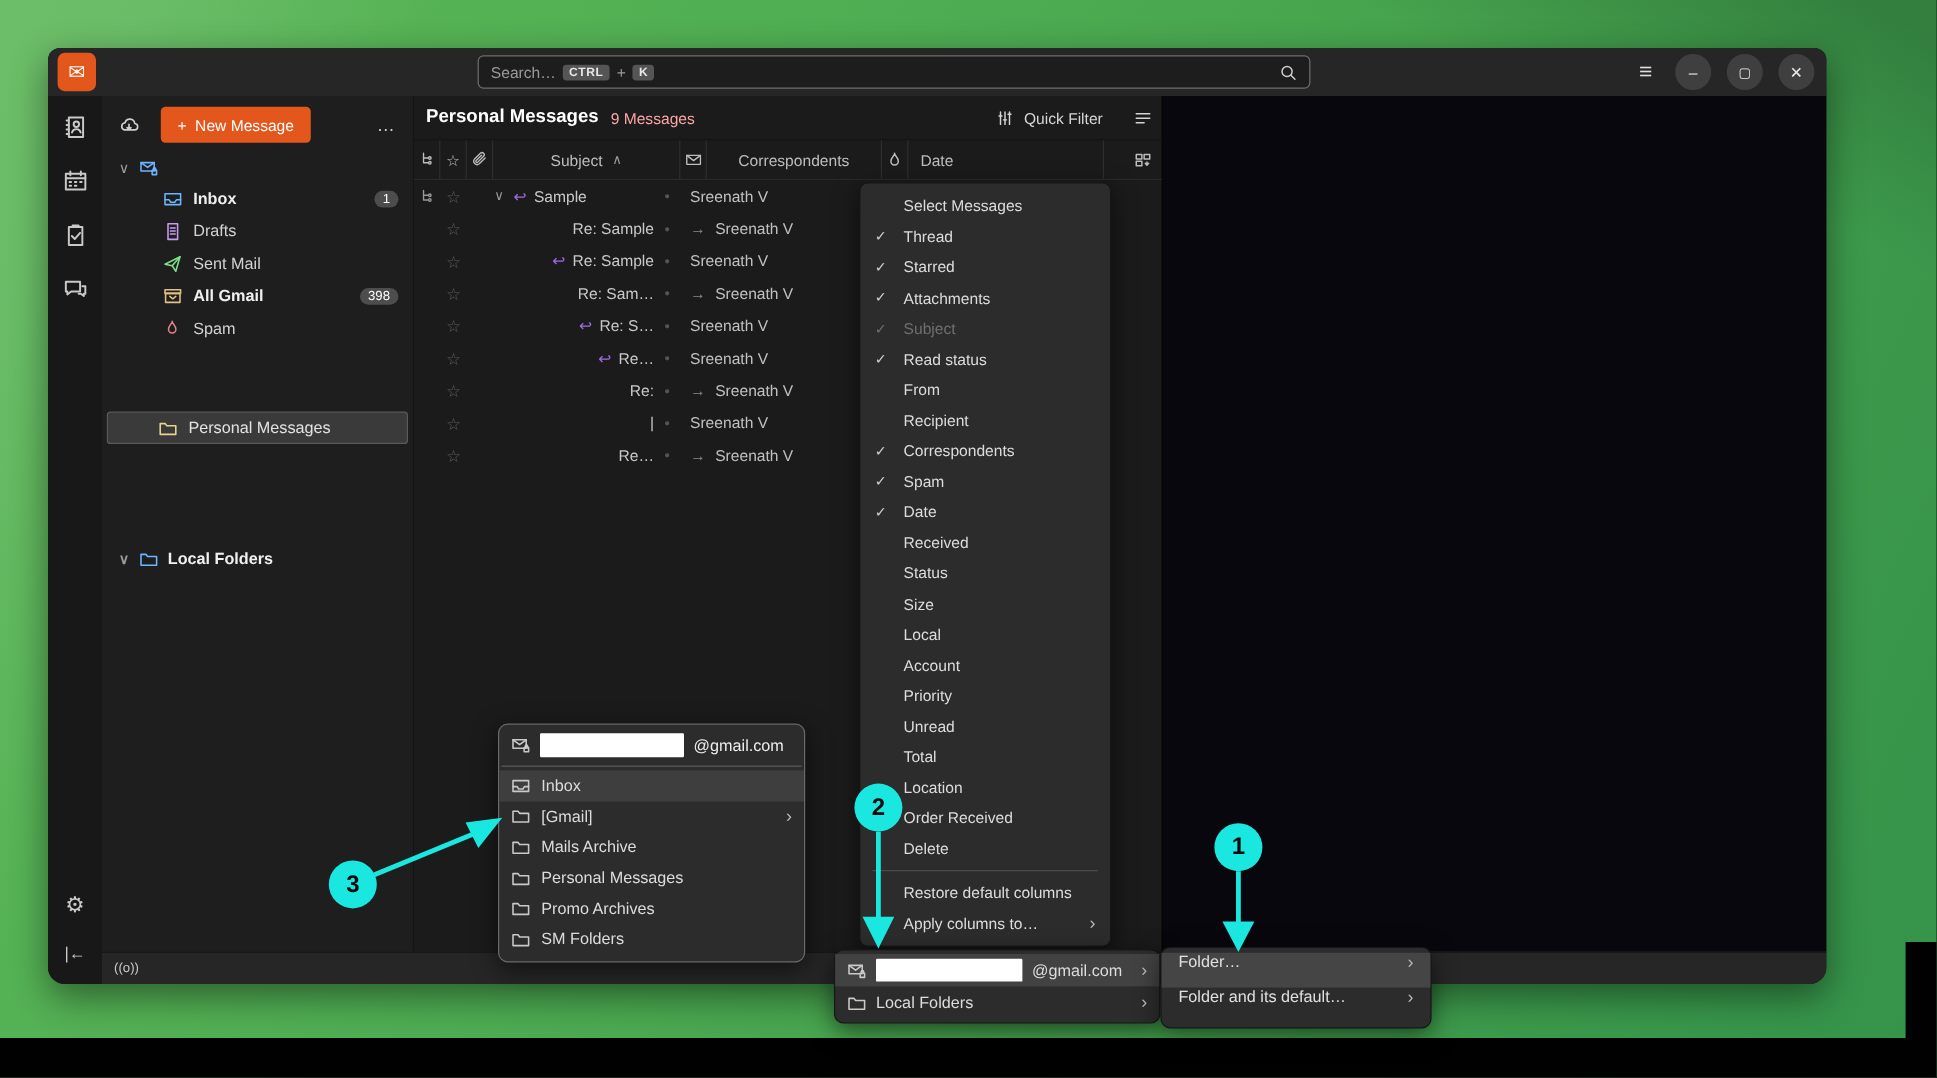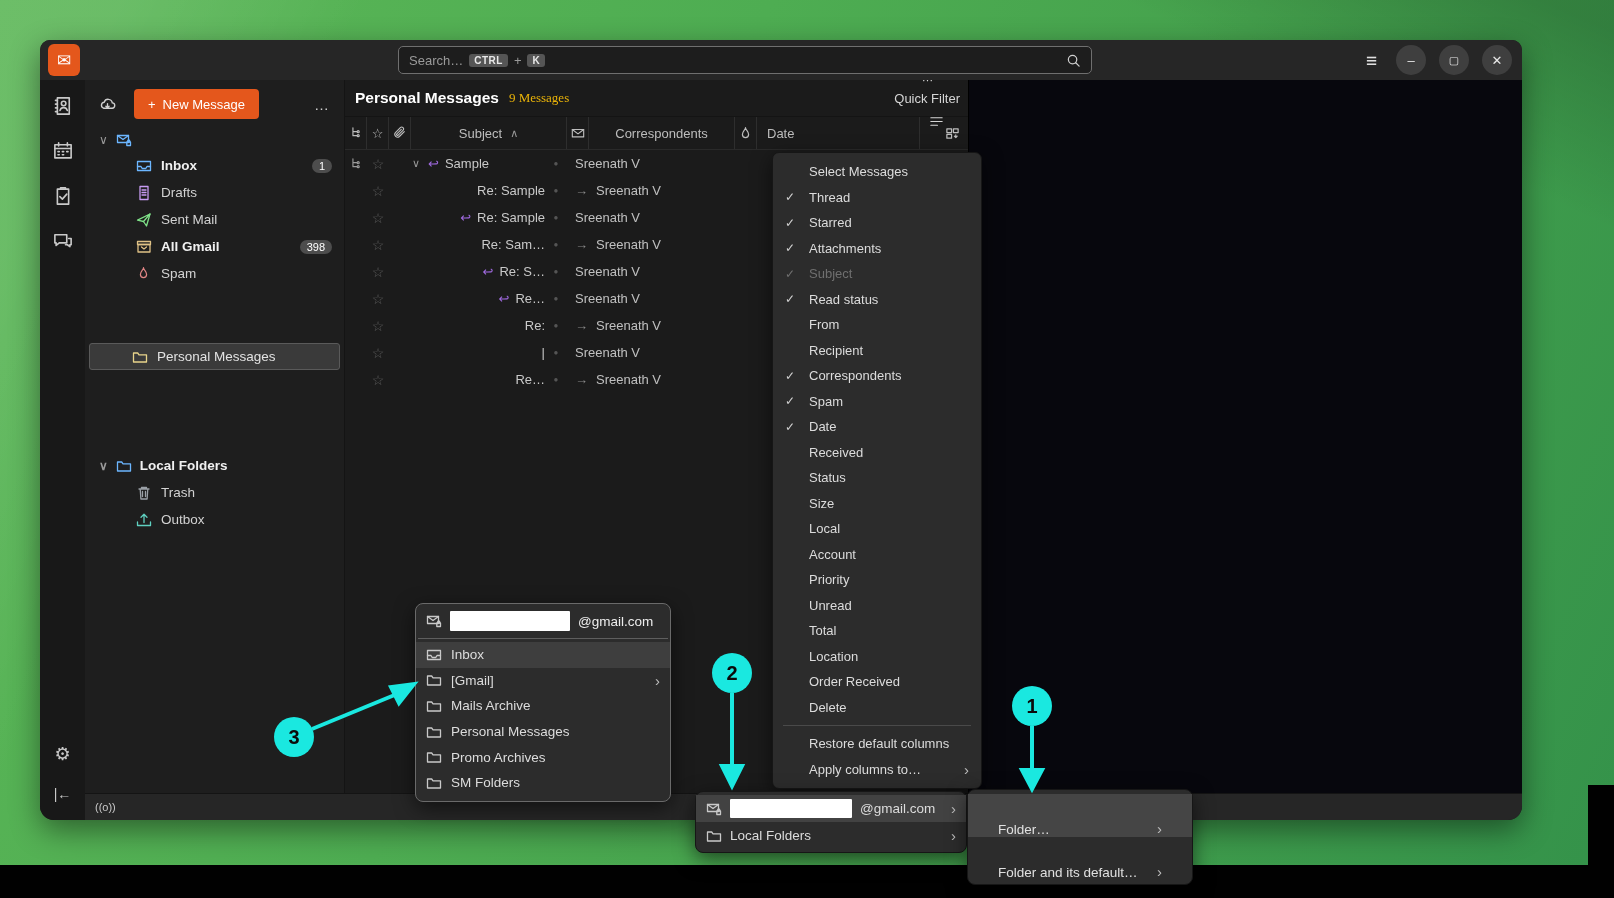--- a/index.html
+++ b/index.html
@@ -53,22 +53,22 @@
   .fbadge{margin-left:auto;margin-right:12px;background:#4d4d4d;color:#fff;font-size:11px;border-radius:9px;padding:1px 7px;}
   .sel-folder{margin:56px 4px 0 4px;height:27px;background:#3a3a3a;border:1px solid #5a5a5a;border-radius:3px;
     display:flex;align-items:center;gap:9px;padding-left:42px;color:#e2e2e2;font-size:13.5px;box-sizing:border-box;}
   .lf-header{margin-top:82px;display:flex;align-items:center;height:27px;padding-left:14px;gap:8px;color:#f0f0f0;font-size:13.5px;font-weight:bold;}
   .lf-chev{color:#9a9a9a;font-size:12px;}
 
   
   .list-pane{width:623px;background:#1b1b1b;display:flex;flex-direction:column;border-right:1px solid #000;}
   .lp-header{height:36px;display:flex;align-items:center;padding:0 8px 0 10px;gap:10px;border-bottom:1px solid #141414;}
   .lp-title{color:#fff;font-weight:bold;font-size:15.5px;}
-  .lp-count{color:#eab308;font-size:13px;font-family:Liberation Serif, serif;}
-  .lp-right{margin-left:auto;display:flex;align-items:center;gap:8px;color:#d5d5d5;font-size:13px;flex-direction:column;}
+  .lp-count{color:#fca5a5;font-size:13px;}
+  .lp-right{margin-left:auto;display:flex;align-items:center;gap:8px;color:#d5d5d5;font-size:13px;}
   .lp-col-head{height:32px;display:flex;align-items:stretch;color:#cfcfcf;font-size:13px;border-bottom:1px solid #2a2a2a;}
   .ch{display:flex;align-items:center;justify-content:center;border-right:1px solid #2e2e2e;box-sizing:border-box;color:#bdbdbd;}
   .ch.icon{width:22px;}
   .ch.subject{width:156px;gap:8px;}
   .ch.env{width:22px;}
   .ch.corr{width:146px;}
   .ch.flame{width:22px;}
   .ch.date{width:163px;justify-content:flex-start;padding-left:10px;}
   .ch.last{border-right:none;flex:1;justify-content:flex-end;padding-right:8px;}
   .sort-caret{color:#9a9a9a;font-size:11px;}
@@ -85,36 +85,36 @@
   .fwd-ic{color:#8a8a8a;font-size:13px;}
   .expand-chev{color:#9a9a9a;font-size:11px;margin-right:2px;}
 
   .preview-pane{flex:1;background:#07070d;}
 
   .statusbar{height:26px;background:#262626;border-top:1px solid #141414;display:flex;align-items:center;padding:0 10px;color:#c9c9c9;font-size:11px;flex:0 0 auto;}
 
   
   .menu{position:absolute;background:#2c2c2c;border:1px solid #161616;border-radius:7px;
     box-shadow:0 6px 20px rgba(0,0,0,.55);z-index:40;box-sizing:border-box;}
-  .ctx{left:772px;top:152px;width:210px;padding:6px 0;}
+  .ctx{left:716px;top:152px;width:210px;padding:6px 0;}
   .mi{height:25.5px;display:flex;align-items:center;padding:0 12px 0 12px;color:#dcdcdc;font-size:13px;gap:2px;}
   .mi .chk{width:22px;color:#cfcfcf;font-size:12px;}
   .mi.disabled{color:#6f6f6f;}
   .mi.disabled .chk{color:#6f6f6f;}
   .mi .sub{margin-left:auto;color:#bdbdbd;font-size:15px;}
   .msep{border-top:1px solid #4a4a4a;margin:5px 10px;}
 
   .apply-sub{left:695px;top:791px;width:272px;padding:3px 0;border-radius:8px;}
   .srow{height:27px;display:flex;align-items:center;gap:8px;padding:0 10px;color:#dcdcdc;font-size:13.5px;}
   .srow.hl{background:#424242;}
   .srow .sub{margin-left:auto;color:#bdbdbd;font-size:15px;}
   .redact{background:#fff;height:19px;border-radius:1px;}
   .redact.w1{width:122px;}
   .scope-sub{left:967px;top:789px;width:226px;padding:4px 0;border-radius:8px;}
-  .srow2{height:43px;display:flex;align-items:flex-end;padding:0 30px;color:#e0e0e0;font-size:13.5px;}
+  .srow2{height:29px;display:flex;align-items:flex-start;padding:0 14px;color:#e0e0e0;font-size:13.5px;}
   .srow2.hl{background:#454545;}
   .srow2 .sub{margin-left:auto;color:#bdbdbd;font-size:15px;}
 
   .popup{left:415px;top:603px;width:256px;border:1px solid #6a6a6a;border-radius:8px;padding-bottom:5px;}
   .pop-head{height:34px;display:flex;align-items:center;gap:8px;padding:0 10px;color:#ededed;font-size:13.5px;}
   .pop-head .redact{width:120px;height:20px;}
   .pop-sep{border-top:1px solid #5e5e5e;margin:0 2px 3px 2px;}
   .prow{height:25.6px;display:flex;align-items:center;gap:9px;padding:0 10px;color:#dcdcdc;font-size:13.5px;}
   .prow.hl{background:#3e3e3e;}
   .prow .sub{margin-left:auto;color:#bdbdbd;font-size:15px;}
@@ -282,39 +282,20 @@
             </div>
             <div class="lf-header">
               <span class="lf-chev">∨</span>
               <span class="ficon" style="color:#6cb6ff">
                   <svg class="ic" width="16" height="16" viewBox="0 0 16 16" fill="none" stroke="currentColor" stroke-width="1.3" stroke-linecap="round" stroke-linejoin="round">
                     <path d="M1.5 4h4.2l1.3 1.8h7.5V13h-13z"></path>
                   </svg>
                 </span>
               <span>Local Folders</span>
             </div>
-            <div id="local-folders">
-                <div class="frow">
-                  <span class="ficon" style="color:#9aa0a6">
-                    <svg class="ic" width="16" height="16" viewBox="0 0 16 16" fill="none" stroke="currentColor" stroke-width="1.3" stroke-linecap="round" stroke-linejoin="round">
-                      <path d="M3 4h10M5.5 4V2.5h5V4M4.2 4l.7 10h6.2l.7-10M6.5 6.5v5M9.5 6.5v5"></path>
-                    </svg>
-                  </span>
-    <span class="flabel">Trash</span>
-                </div>
-                <div class="frow">
-                  <span class="ficon" style="color:#5fd0c0">
-                    <svg class="ic" width="16" height="16" viewBox="0 0 16 16" fill="none" stroke="currentColor" stroke-width="1.3" stroke-linecap="round" stroke-linejoin="round">
-                      <path d="M1.5 10v3.5h13V10"></path>
-                      <path d="M8 10.5v-8M5 5.2L8 2.2l3 3"></path>
-                    </svg>
-                  </span>
-    <span class="flabel">Outbox</span>
-                </div>
-              </div>
           </div>
 
           <div class="list-pane">
             <div class="lp-header">
               <span class="lp-title">Personal Messages</span>
               <span class="lp-count">9 Messages</span>
               <div class="lp-right">
                 <span>
                     <svg class="ic" width="15" height="15" viewBox="0 0 16 16" fill="none" stroke="currentColor" stroke-width="1.3" stroke-linecap="round" stroke-linejoin="round">
                       <path d="M4 2.5v11M8 2.5v11M12 2.5v11"></path>

